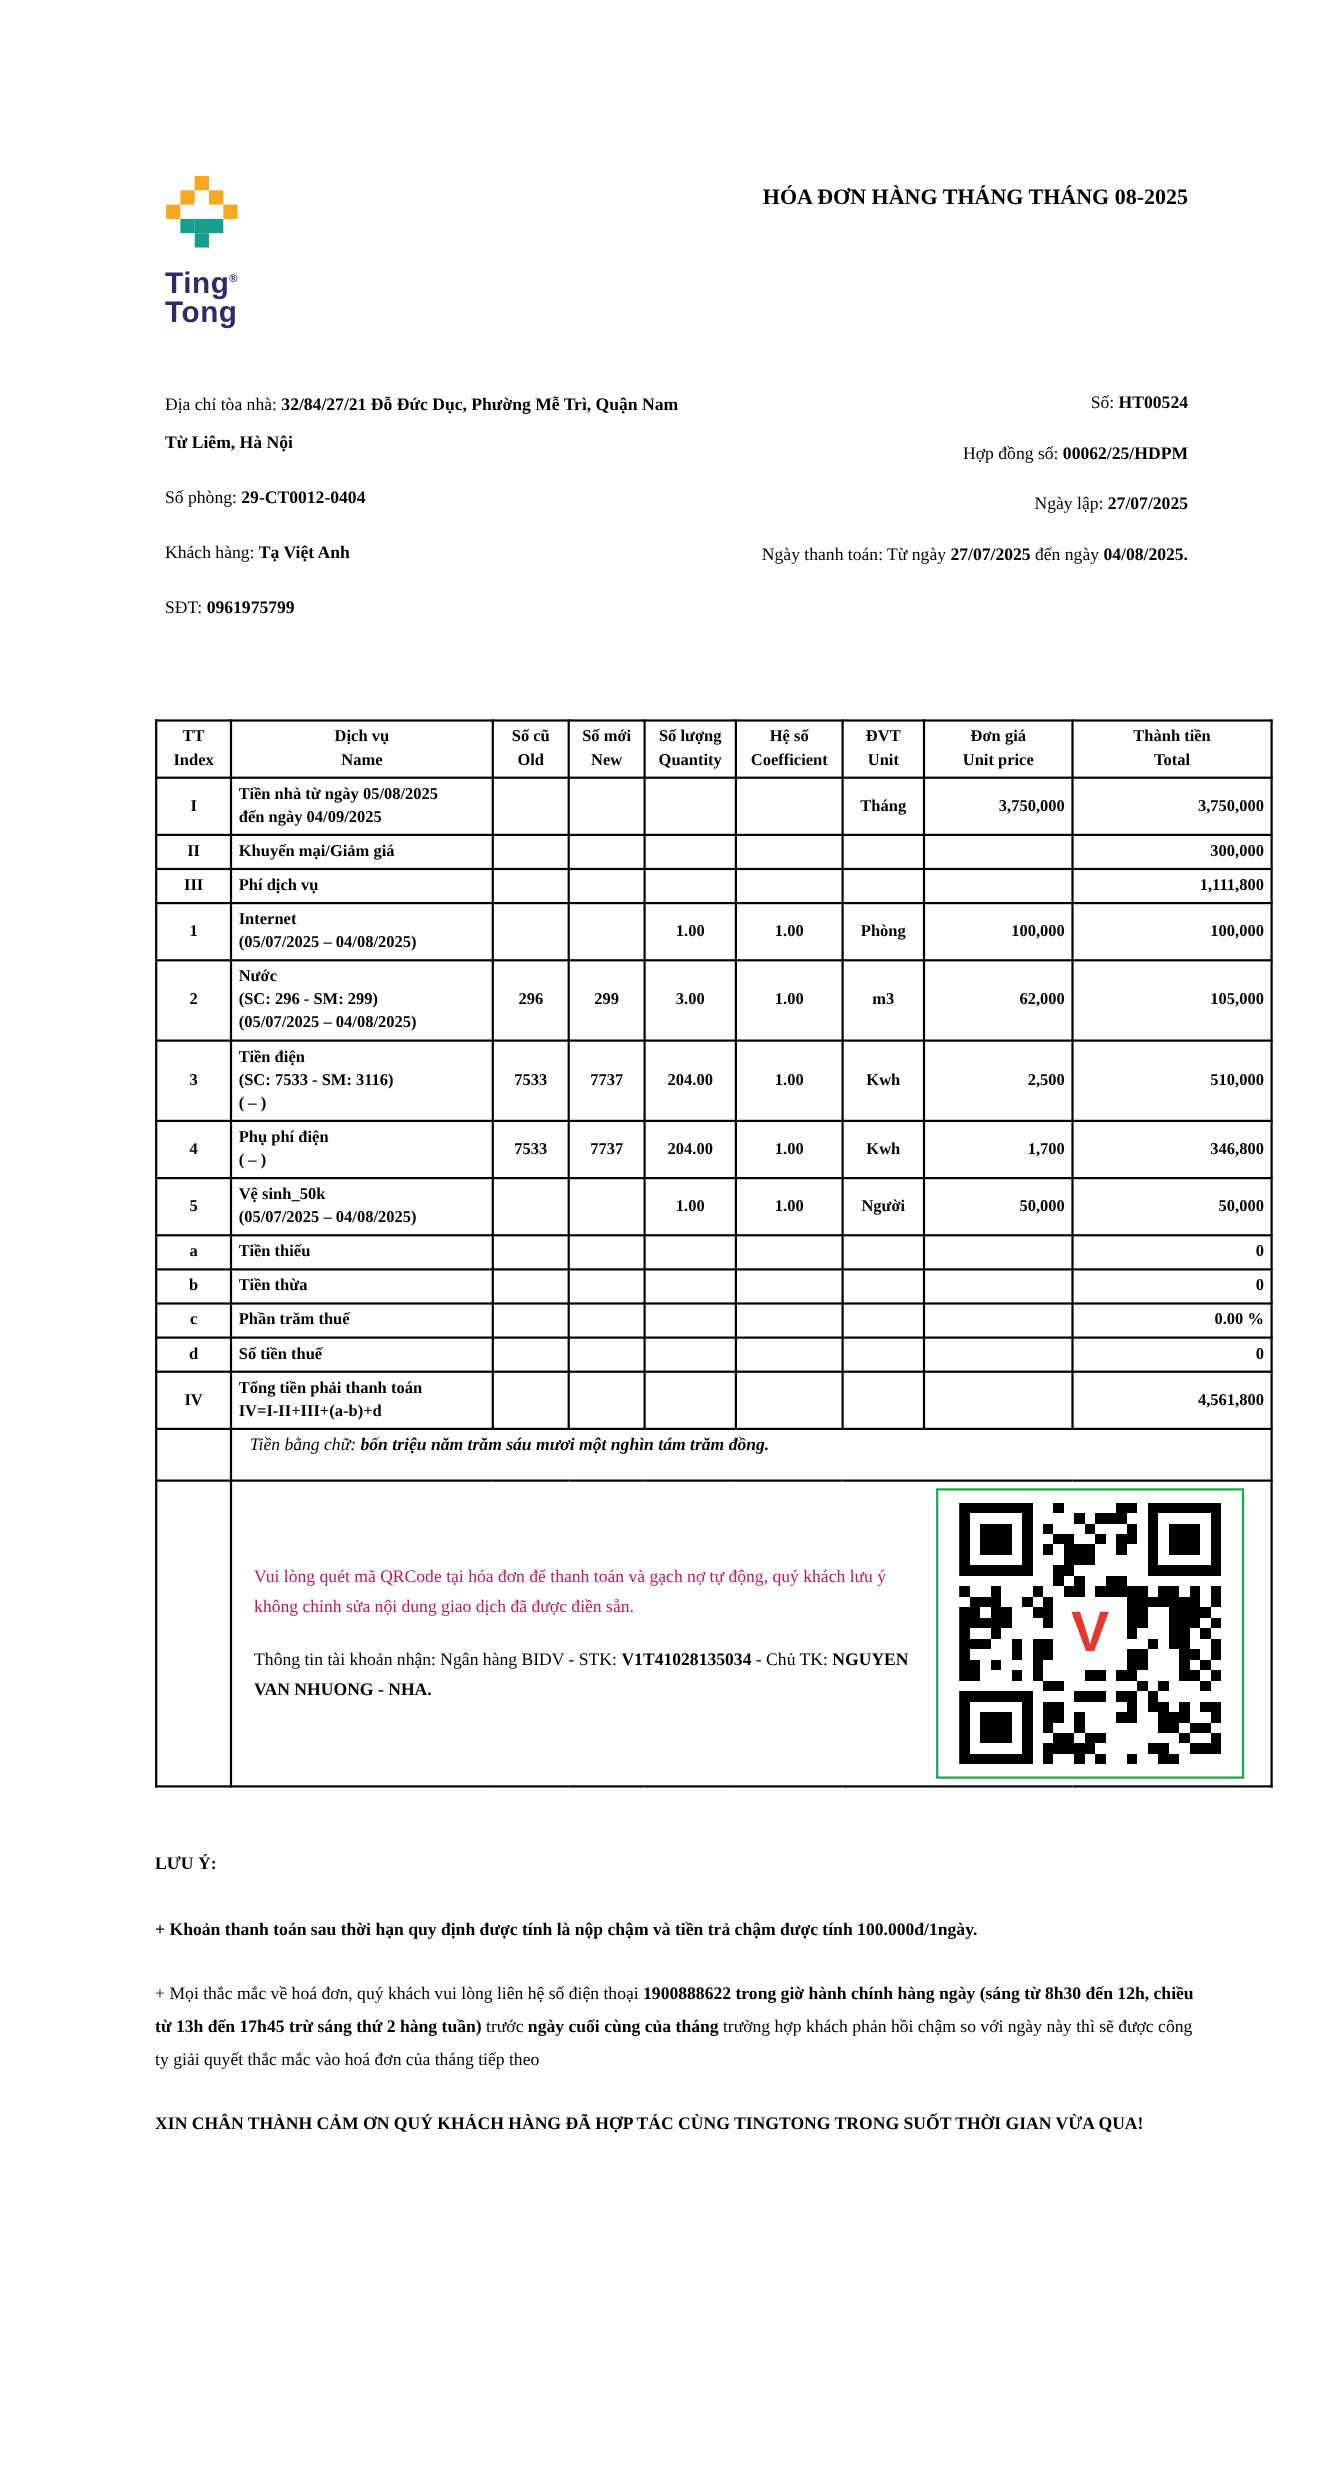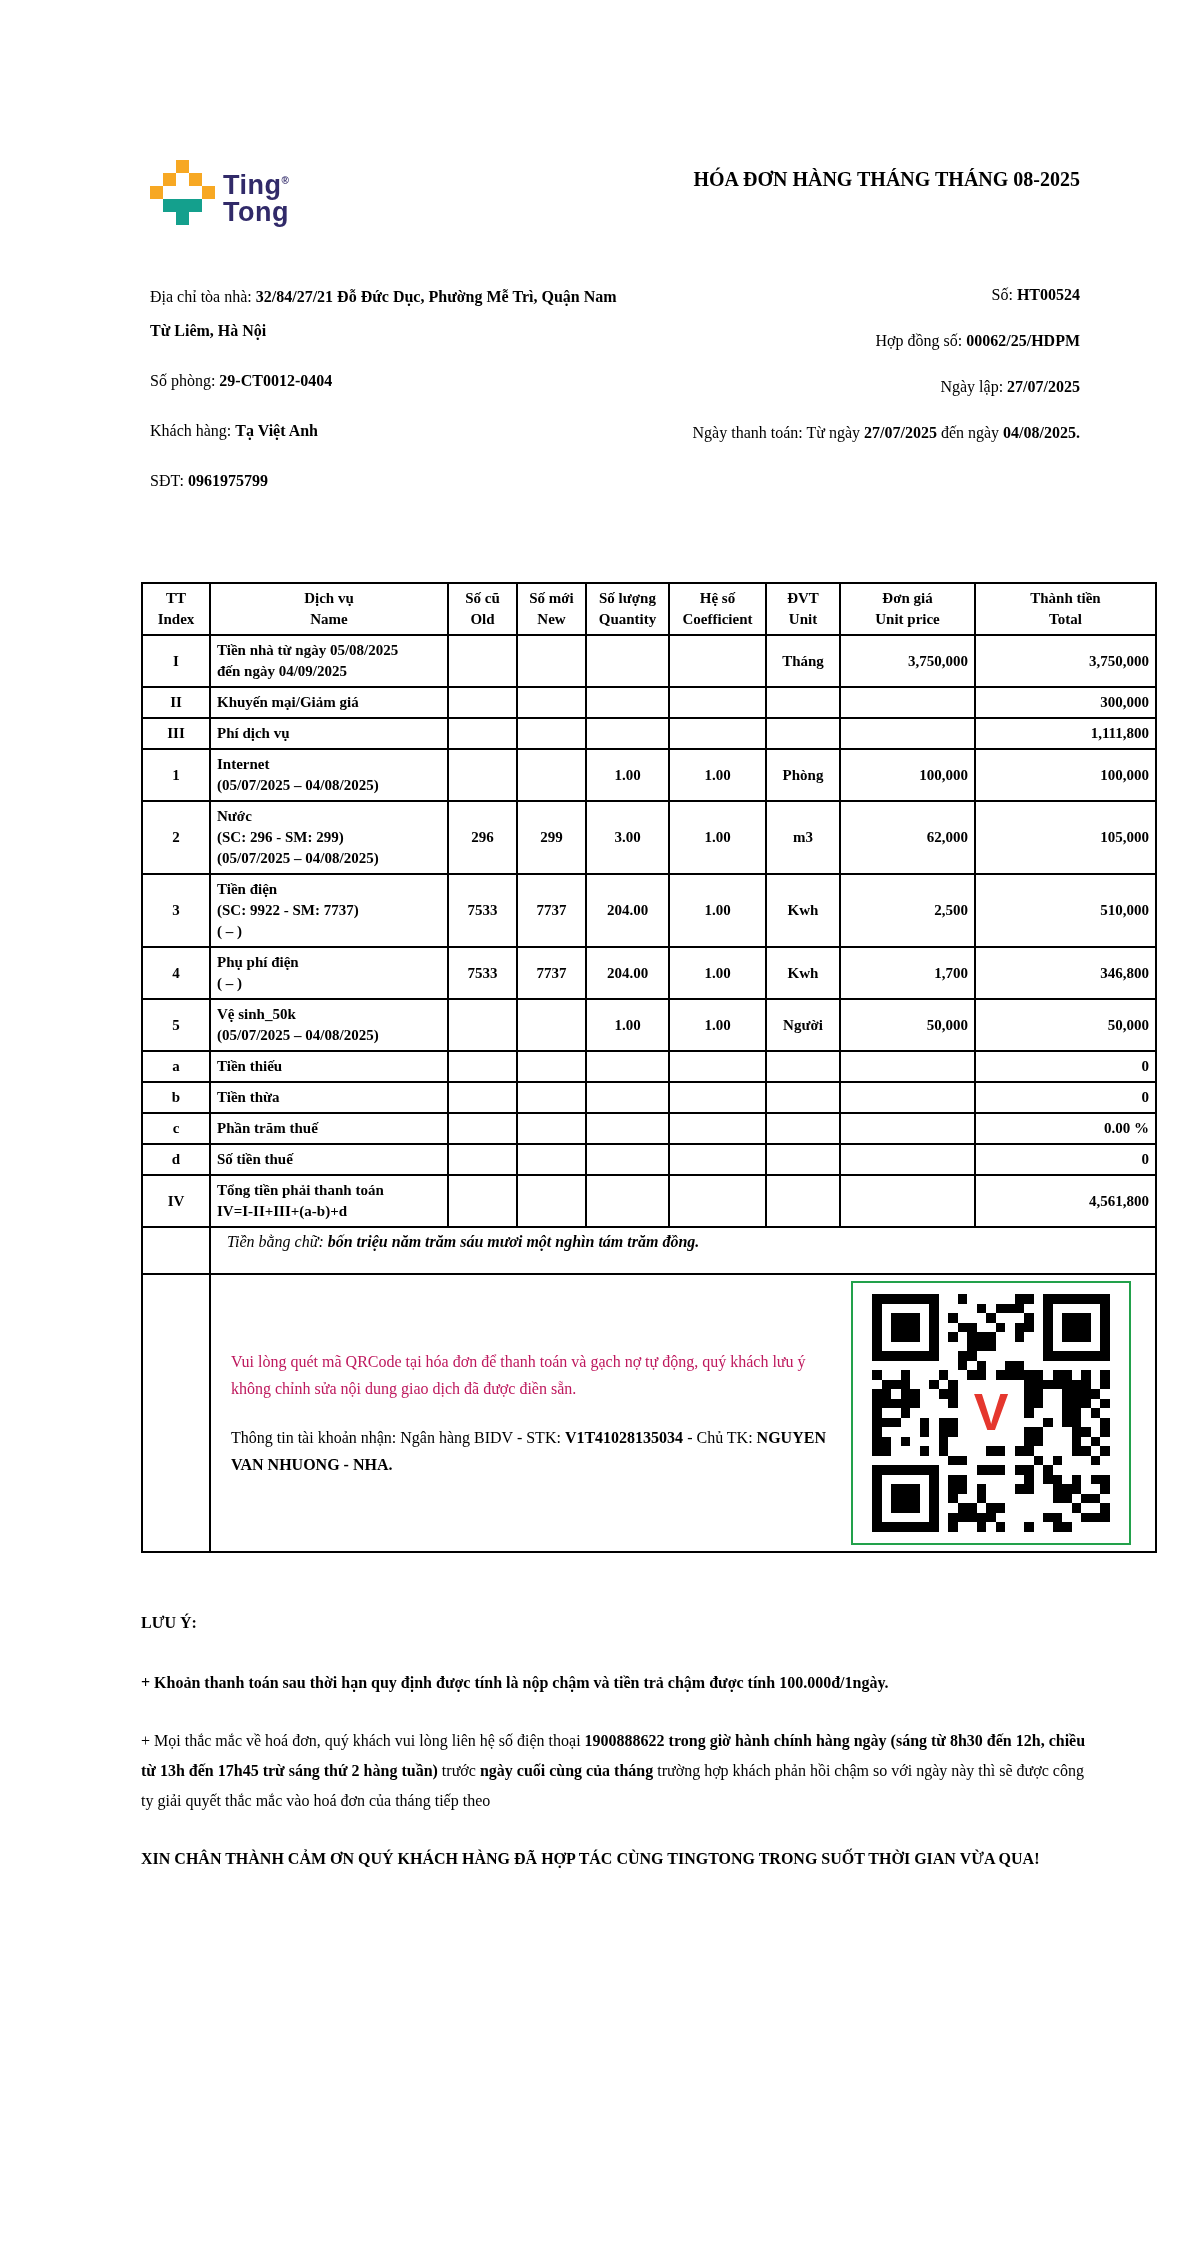--- a/index.html
+++ b/index.html
@@ -3,21 +3,21 @@
 <meta charset="utf-8">
 <style>
   * { margin:0; padding:0; box-sizing:border-box; }
   html,body { background:#ffffff; }
   body {
     width:1200px; min-height:2259px; margin:0 auto; position:relative;
     font-family:"Liberation Serif", serif; color:#000;
   }
   
   .header { display:flex; justify-content:space-between; margin:160px 120px 0 150px; }
-  .logo { display:flex; align-items:flex-start; gap:8px; }
+  .logo { display:flex; align-items:flex-end; gap:8px;flex-direction:column; }
   .logo-grid { display:grid; grid-template-columns:repeat(5,13px); grid-template-rows:repeat(5,13px); }
   .logo-grid .sq { width:13px; height:13px; }
   .sq.y { background:#f7a823; }
   .sq.t { background:#14a08d; }
   .logo-text {
     font-family:"Liberation Sans", sans-serif; font-weight:bold;
     font-size:27px; line-height:27px; color:#312a69; margin-top:7px; letter-spacing:0.5px;
   }
   .logo-text sup { font-size:10px; }
   .doc-title {
@@ -218,21 +218,21 @@
     <td class="c-mid">3.00</td>
     <td class="c-mid">1.00</td>
     <td class="c-mid">m3</td>
     <td class="c-money">62,000</td>
     <td class="c-money">105,000</td>
   </tr>
 
   <tr>
     <td class="c-index">3</td>
     <td class="c-name">Tiền điện
-(SC: 9922 - SM: 7737)
+(SC: 7533 - SM: 3116)
 ( – )</td>
     <td class="c-mid">7533</td>
     <td class="c-mid">7737</td>
     <td class="c-mid">204.00</td>
     <td class="c-mid">1.00</td>
     <td class="c-mid">Kwh</td>
     <td class="c-money">2,500</td>
     <td class="c-money">510,000</td>
   </tr>
 

